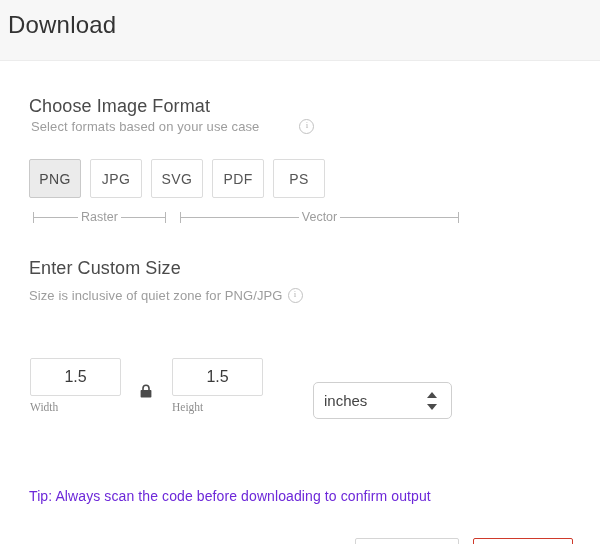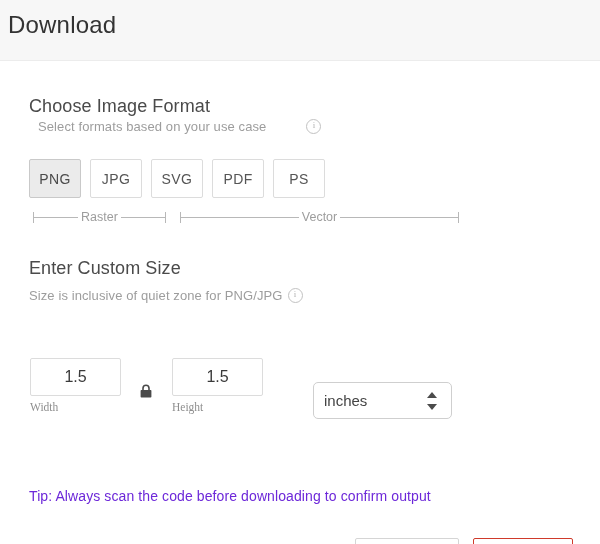--- a/index.html
+++ b/index.html
@@ -269,21 +269,21 @@
 <body>
 
 <div class="dialog-header">
   <div class="dialog-title">Download</div>
 </div>
 
 <div class="dialog-body">
 
   <div class="section-title" style="left:29px; top:37px;margin-top:8px;">Choose Image Format</div>
 
-  <div class="section-sub" style="left:38px; top:68px;gap:40px;">
+  <div class="section-sub" style="left:31px; top:68px;gap:40px;">
     <span>Select formats based on your use case</span>
     <span class="info-icon"></span>
   </div>
 
   <div class="format-row">
     <div class="format-btn selected">PNG</div>
     <div class="format-btn">JPG</div>
     <div class="format-btn">SVG</div>
     <div class="format-btn">PDF</div>
     <div class="format-btn">PS</div>

